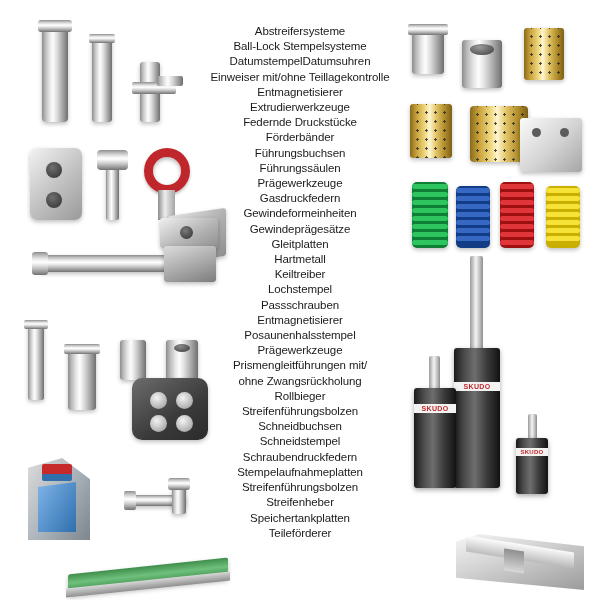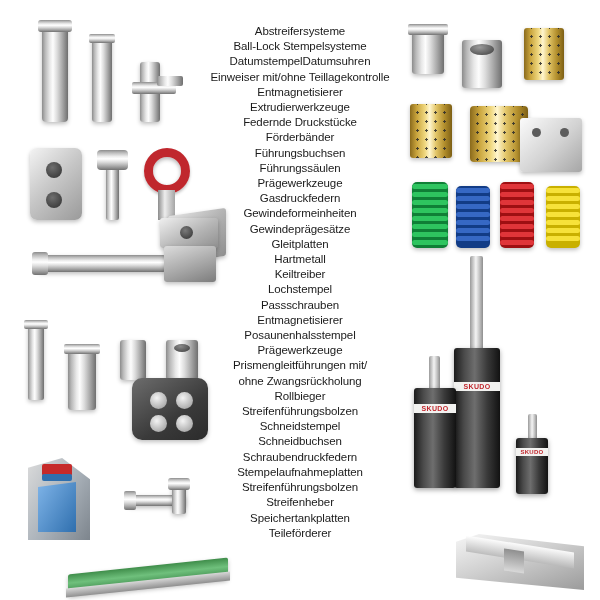--- a/index.html
+++ b/index.html
@@ -209,22 +209,22 @@
     <div>Keiltreiber</div>
     <div>Lochstempel</div>
     <div>Passschrauben</div>
     <div>Entmagnetisierer</div>
     <div>Posaunenhalsstempel</div>
     <div>Prägewerkzeuge</div>
     <div>Prismengleitführungen mit/</div>
     <div>ohne Zwangsrückholung</div>
     <div>Rollbieger</div>
     <div>Streifenführungsbolzen</div>
+    <div>Schneidbuchsen</div>
     <div>Schneidstempel</div>
-    <div>Schneidbuchsen</div>
     <div>Schraubendruckfedern</div>
     <div>Stempelaufnahmeplatten</div>
     <div>Streifenführungsbolzen</div>
     <div>Streifenheber</div>
     <div>Speichertankplatten</div>
     <div>Teileförderer</div>
 
   </div>
 
   <div class="art metal-v shadow" style="left:412px; top:28px; width:32px; height:46px; border-radius:3px;"></div>

